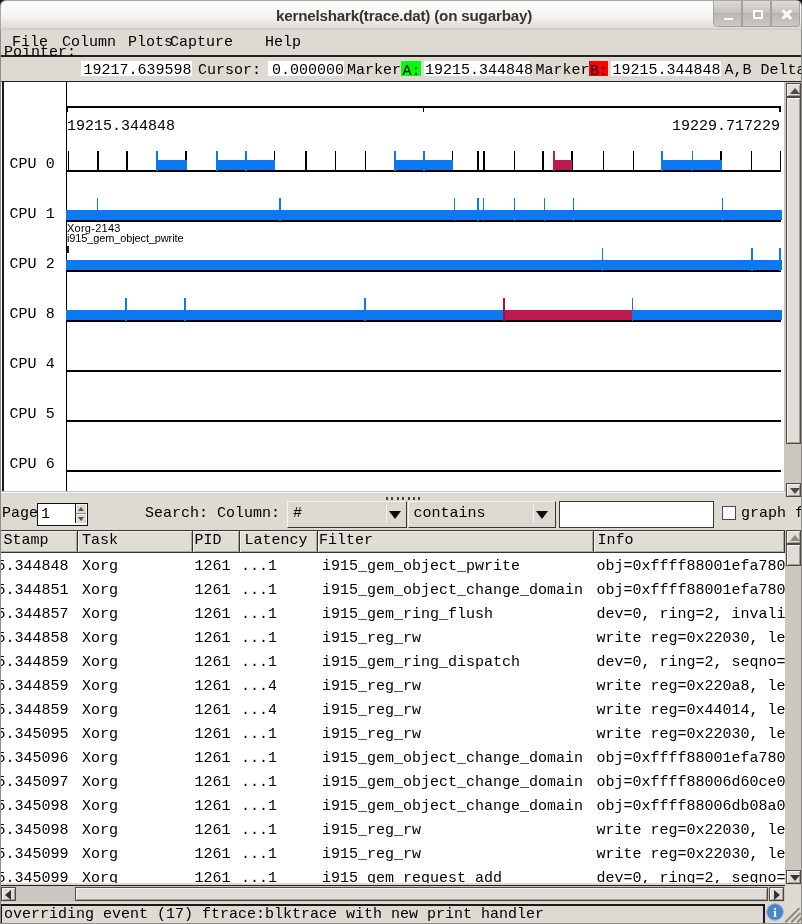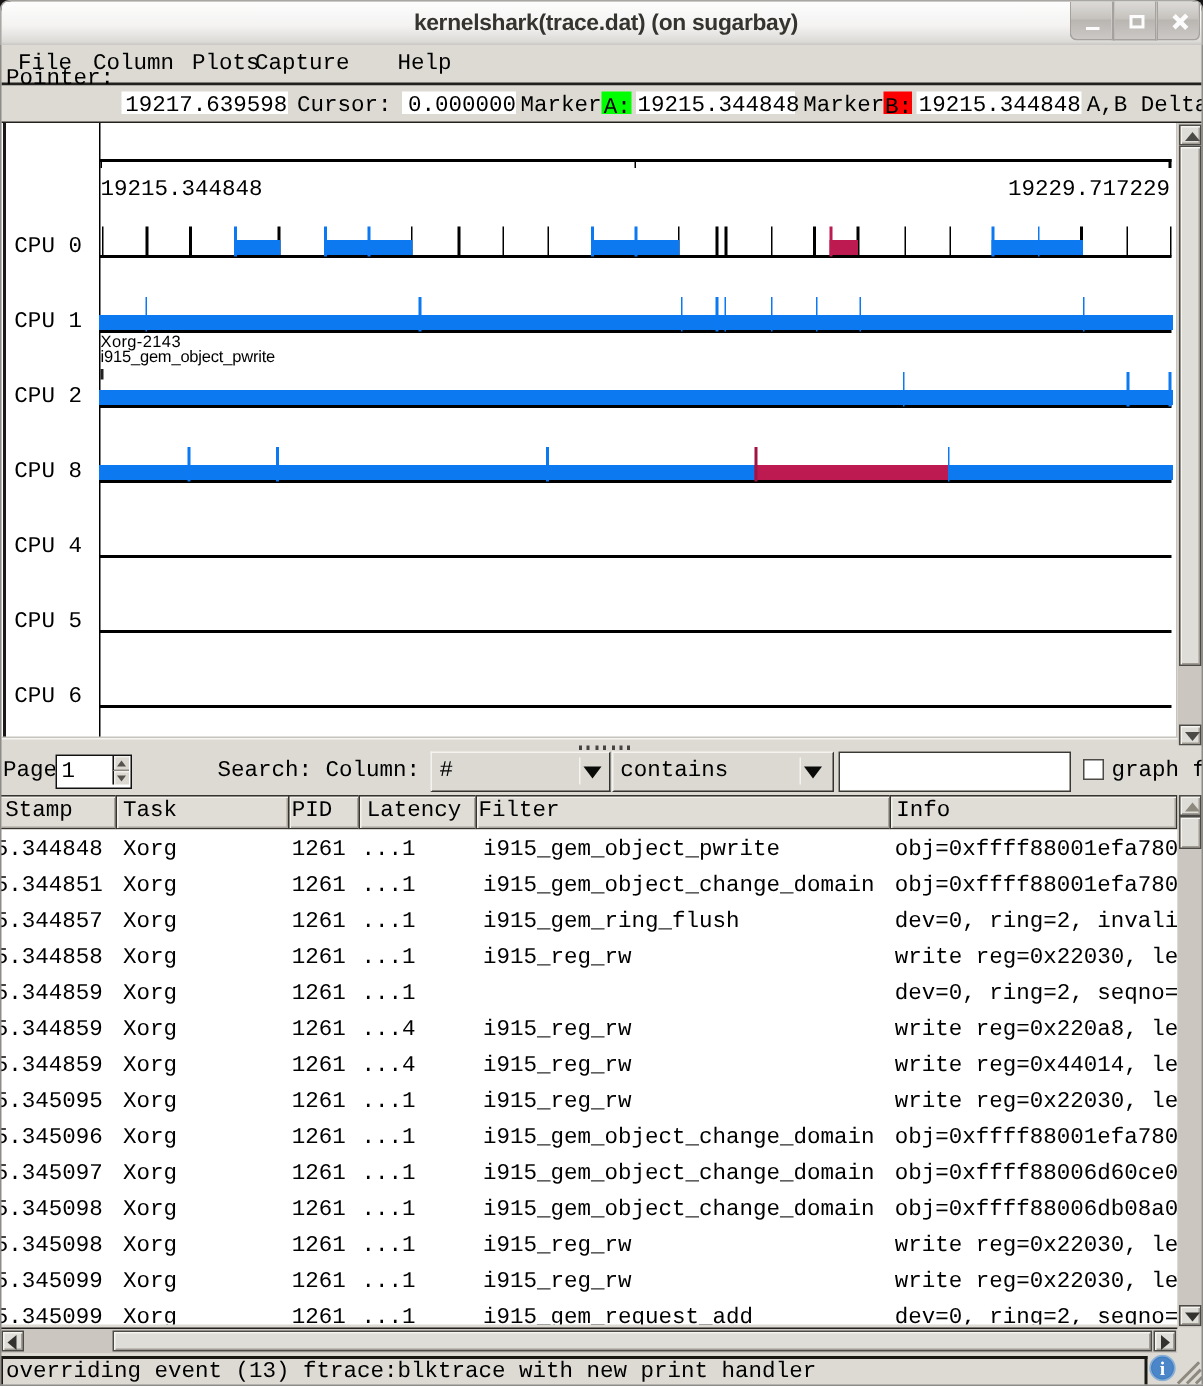--- a/index.html
+++ b/index.html
@@ -220,20 +220,21 @@
 <div class="abs" style="left:-3.5px;top:77.5px;line-height:16px;white-space:nowrap">5.344858</div>
 <div class="abs" style="left:82px;top:77.5px;line-height:16px">Xorg</div>
 <div class="abs" style="left:194.5px;top:77.5px;line-height:16px">1261</div>
 <div class="abs" style="left:241px;top:77.5px;line-height:16px">...1</div>
 <div class="abs" style="left:322px;top:77.5px;line-height:16px;white-space:nowrap">i915_reg_rw</div>
 <div class="abs" style="left:596.5px;top:77.5px;line-height:16px;white-space:nowrap">write reg=0x22030, len=4</div>
 <div class="abs" style="left:-3.5px;top:101.5px;line-height:16px;white-space:nowrap">5.344859</div>
 <div class="abs" style="left:82px;top:101.5px;line-height:16px">Xorg</div>
 <div class="abs" style="left:194.5px;top:101.5px;line-height:16px">1261</div>
 <div class="abs" style="left:241px;top:101.5px;line-height:16px">...1</div>
+<div class="abs" style="left:322px;top:101.5px;line-height:16px;white-space:nowrap">i915_gem_ring_dispatch</div>
 <div class="abs" style="left:596.5px;top:101.5px;line-height:16px;white-space:nowrap">dev=0, ring=2, seqno=1</div>
 <div class="abs" style="left:-3.5px;top:125.5px;line-height:16px;white-space:nowrap">5.344859</div>
 <div class="abs" style="left:82px;top:125.5px;line-height:16px">Xorg</div>
 <div class="abs" style="left:194.5px;top:125.5px;line-height:16px">1261</div>
 <div class="abs" style="left:241px;top:125.5px;line-height:16px">...4</div>
 <div class="abs" style="left:322px;top:125.5px;line-height:16px;white-space:nowrap">i915_reg_rw</div>
 <div class="abs" style="left:596.5px;top:125.5px;line-height:16px;white-space:nowrap">write reg=0x220a8, len=4</div>
 <div class="abs" style="left:-3.5px;top:149.5px;line-height:16px;white-space:nowrap">5.344859</div>
 <div class="abs" style="left:82px;top:149.5px;line-height:16px">Xorg</div>
 <div class="abs" style="left:194.5px;top:149.5px;line-height:16px">1261</div>
@@ -295,21 +296,21 @@
 <div class="abs" style="left:1px;top:886.5px;width:15px;height:14px;background:#dfddd7;border:1px solid #4c4a46;box-shadow:inset 1px 1px 0 #f6f4f0,inset -1px -1px 0 #a09c94">
     <div class="abs" style="left:3px;top:2px;border-top:5px solid transparent;border-bottom:5px solid transparent;border-right:6px solid #34322f"></div>
   </div>
 <div class="abs" style="left:75px;top:886.5px;width:693px;height:14px;background:#dfddd7;border:1px solid #4c4a46;box-shadow:inset 1px 1px 0 #f6f4f0,inset -1px -1px 0 #a09c94"></div>
 <div class="abs" style="left:769px;top:886.5px;width:15px;height:14px;background:#dfddd7;border:1px solid #4c4a46;box-shadow:inset 1px 1px 0 #f6f4f0,inset -1px -1px 0 #a09c94">
     <div class="abs" style="left:4px;top:2px;border-top:5px solid transparent;border-bottom:5px solid transparent;border-left:6px solid #34322f"></div>
   </div>
 <div class="abs" style="left:785px;top:884.5px;width:17px;height:17px;background:#dcdad3"></div>
 <div class="abs" style="left:0;top:901.5px;width:802px;height:22.5px;background:#dcdad3"></div>
 <div class="abs" style="left:0;top:903.5px;width:765px;height:19px;background:#dcdad3;border-top:2px solid #191813;border-left:2px solid #191813;border-right:2px solid #191813"></div>
-<div class="abs" style="left:4px;top:906.5px;line-height:15px;white-space:nowrap">overriding event (13) ftrace:blktrace with new print handler</div>
+<div class="abs" style="left:4px;top:906.5px;line-height:15px;white-space:nowrap">overriding event (17) ftrace:blktrace with new print handler</div>
 <svg class="abs" style="left:766px;top:903px" width="18" height="18" viewBox="0 0 18 18">
 <circle cx="9" cy="9" r="8.2" fill="#3f7bbf"></circle>
 <circle cx="9" cy="9" r="7" fill="#4a86c8"></circle>
 <circle cx="9" cy="9" r="8.2" fill="none" stroke="#86aed6" stroke-width="1.2"></circle>
 <text x="9" y="13.6" text-anchor="middle" font-family="Liberation Serif" font-size="13" font-weight="bold" fill="#fff">i</text>
 </svg>
 <div class="abs" style="left:786px;top:921px;width:20px;height:2px;background:#8d897f;transform:rotate(-45deg);transform-origin:left bottom"></div>
 <div class="abs" style="left:792px;top:921px;width:13px;height:2px;background:#8d897f;transform:rotate(-45deg);transform-origin:left bottom"></div>
 <div class="abs" style="left:798px;top:921px;width:6px;height:2px;background:#8d897f;transform:rotate(-45deg);transform-origin:left bottom"></div>
 <div class="abs" style="left:0;top:922.6px;width:802px;height:1.4px;background:#8e8c88"></div>

